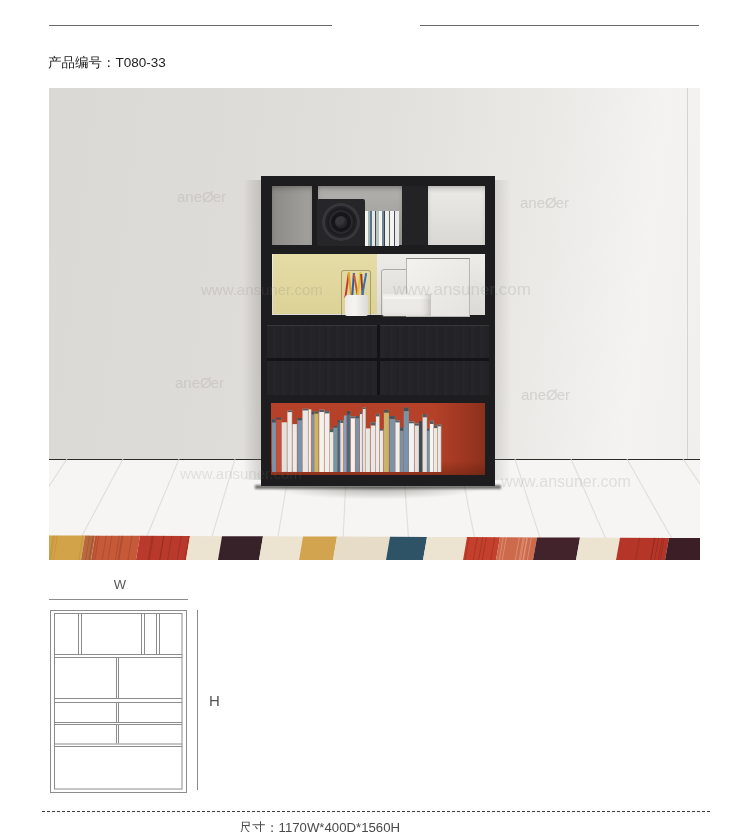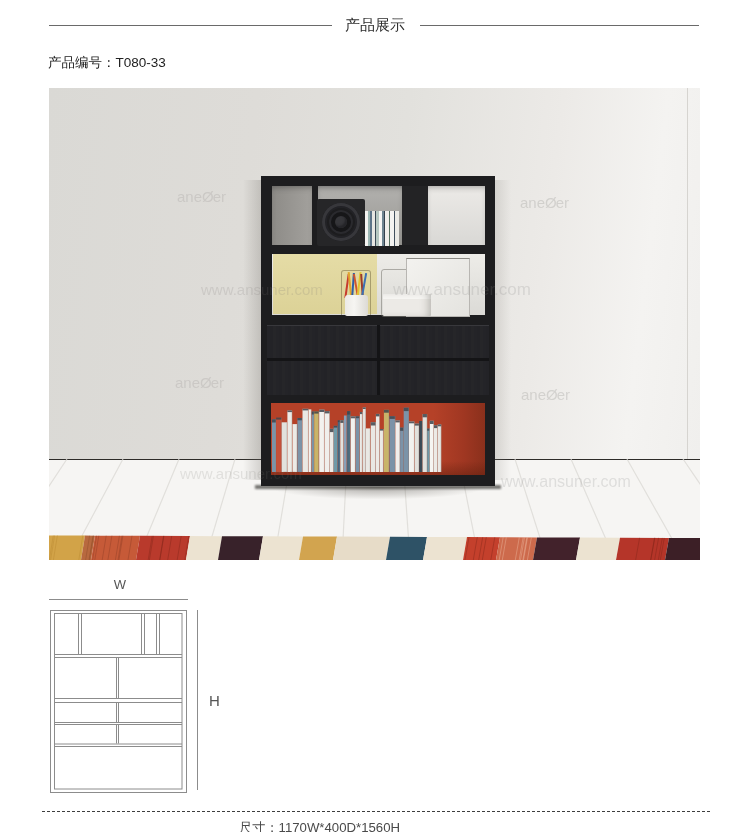--- a/index.html
+++ b/index.html
@@ -6,21 +6,20 @@
   body{font-family:"Liberation Sans",sans-serif;}
   #page{position:relative;width:750px;height:832px;background:#fff;overflow:hidden;}
   .abs{position:absolute;}
 </style>
 </head>
 <body>
 <div id="page">
 
   <div class="abs" style="left:49px;top:25px;width:283px;height:1px;background:#6a6a6a;"></div>
   <div class="abs" style="left:420px;top:25px;width:279px;height:1px;background:#6a6a6a;"></div>
-  <div class="abs" style="left:0;top:16px;width:750px;text-align:center;font-size:15px;color:#2e2e2e;">产品展示</div>
 
   <div class="abs" style="left:48px;top:54px;font-size:13.5px;color:#222;text-align:center;">产品编号：T080-33</div>
 
   <div class="abs" id="photo" style="left:49px;top:88px;width:651px;height:472px;overflow:hidden;background:#dcdbd7;">
 
     <div class="abs" style="left:0;top:0;width:651px;height:373px;background:linear-gradient(97deg,#dad9d5 0%,#dedcd8 30%,#e2e1dd 52%,#eceae7 74%,#f4f3f1 89%,#f0efed 100%);"></div>
     <div class="abs" style="left:638px;top:0;width:1px;height:373px;background:#d6d4d0;"></div>
 
     <div class="abs" style="left:0;top:371px;width:651px;height:101px;background:#f6f5f3;"></div>
 

